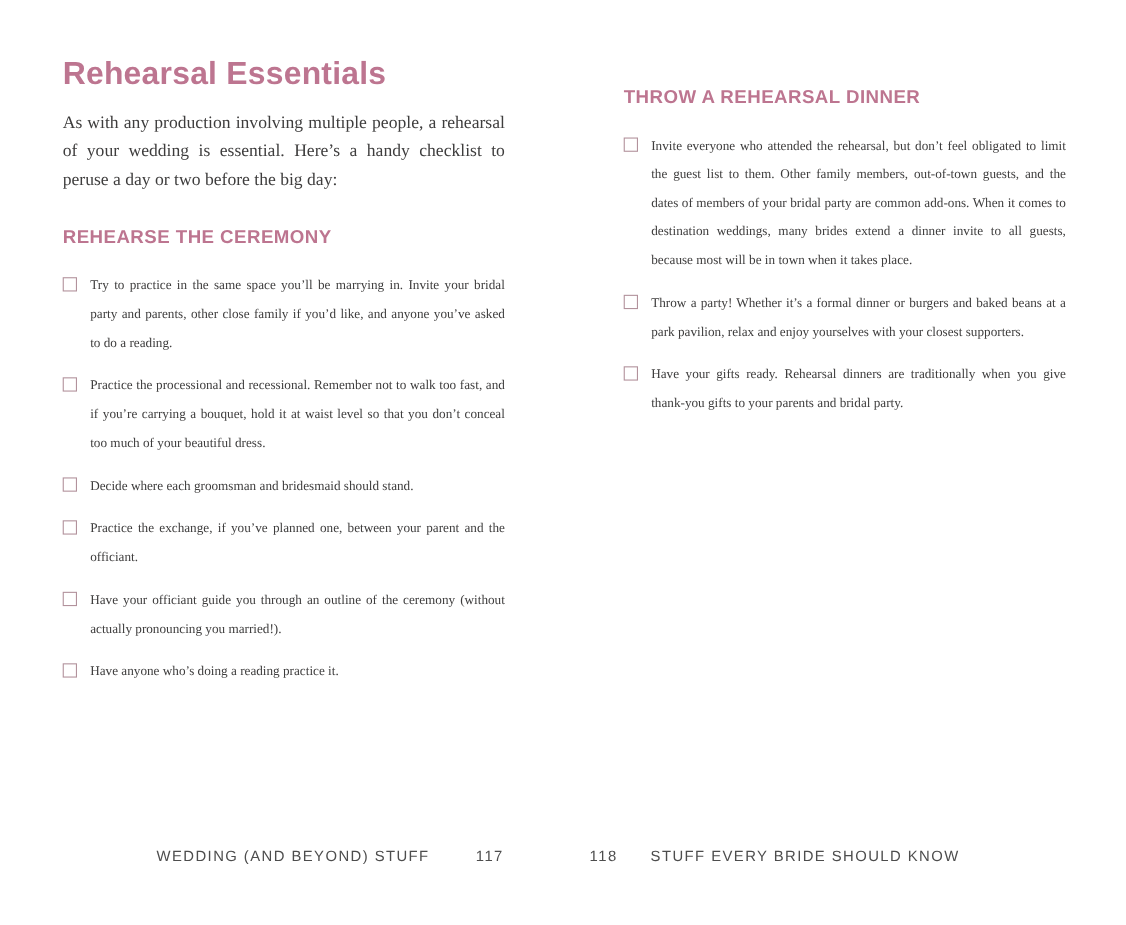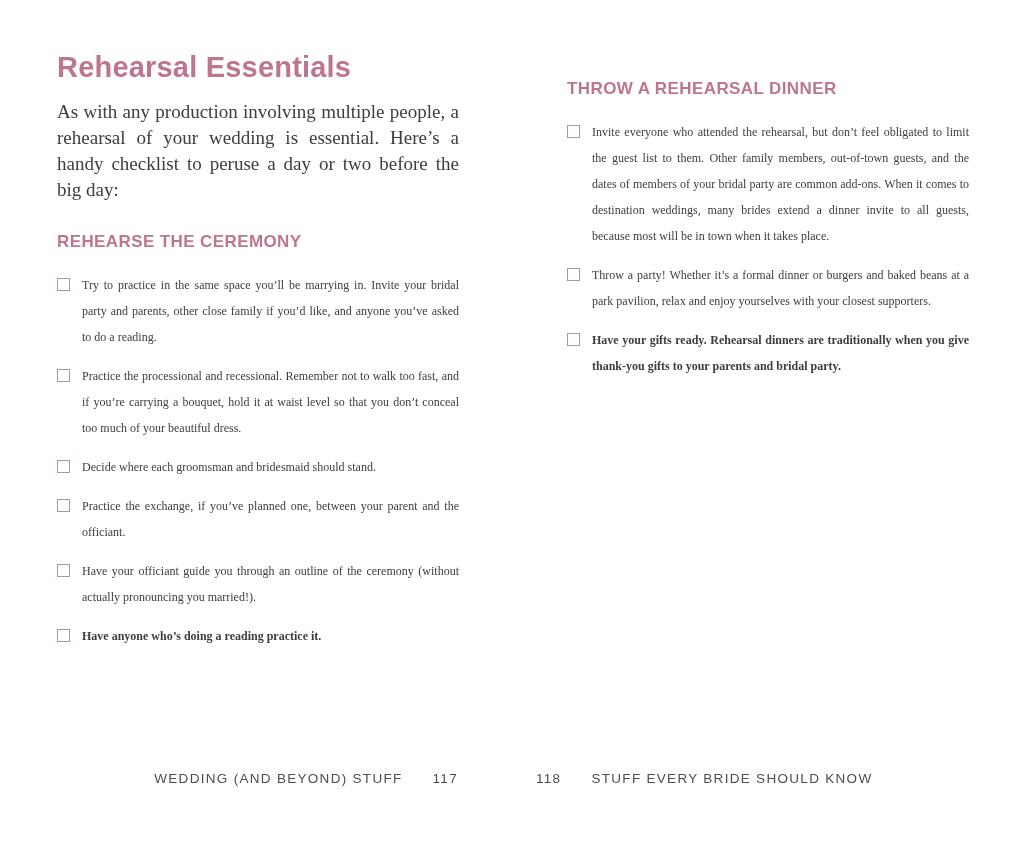--- a/index.html
+++ b/index.html
@@ -31,36 +31,36 @@
     font-size: 17px;
     line-height: 21px;
     letter-spacing: 0.4px;
     color: var(--accent);
   }
   .col-left .section-heading { margin-top: 28px; }
   .col-right .section-heading { margin-top: 5px; }
 
   .intro {
     margin: 0;
-    font-size: 19px;
+    font-size: 16px;
     line-height: 26px;
     color: var(--body);
     text-align: justify;
   }
   .checklist { margin-top: 20px; }
   .check-item {
     position: relative;
     padding-left: 25px;
     margin-bottom: 13px;
     font-size: 12px;
     line-height: 26px;
     color: var(--body);
     text-align: justify;
   }
-  .check-item:last-child { margin-bottom: 0; font-weight: bold; }
+  .check-item:last-child { margin-bottom: 0; }
   .checkbox {
     position: absolute;
     left: 0;
     top: 6px;
     width: 11px;
     height: 11px;
     border: 1.5px solid var(--boxline);
     background: #ffffff;
   }
 
@@ -68,21 +68,21 @@
     position: absolute;
     top: 771px;
     display: flex;
     font-family: "Liberation Sans", sans-serif;
     font-size: 13.5px;
     line-height: 16px;
     letter-spacing: 1.3px;
     color: var(--footer);
     white-space: nowrap;
   }
-  .footer-left  { right: 566px; }
+  .footer-left  { right: 566px; gap: 12px; }
   .footer-right { left: 536px; }
   .footer-left .footer-label  { margin-right: 30px; }
   .footer-right .footer-label { margin-left: 30px; }
 </style>
 </head>
 <body>
 
 <div class="spread">
 
   <div class="col col-left">

